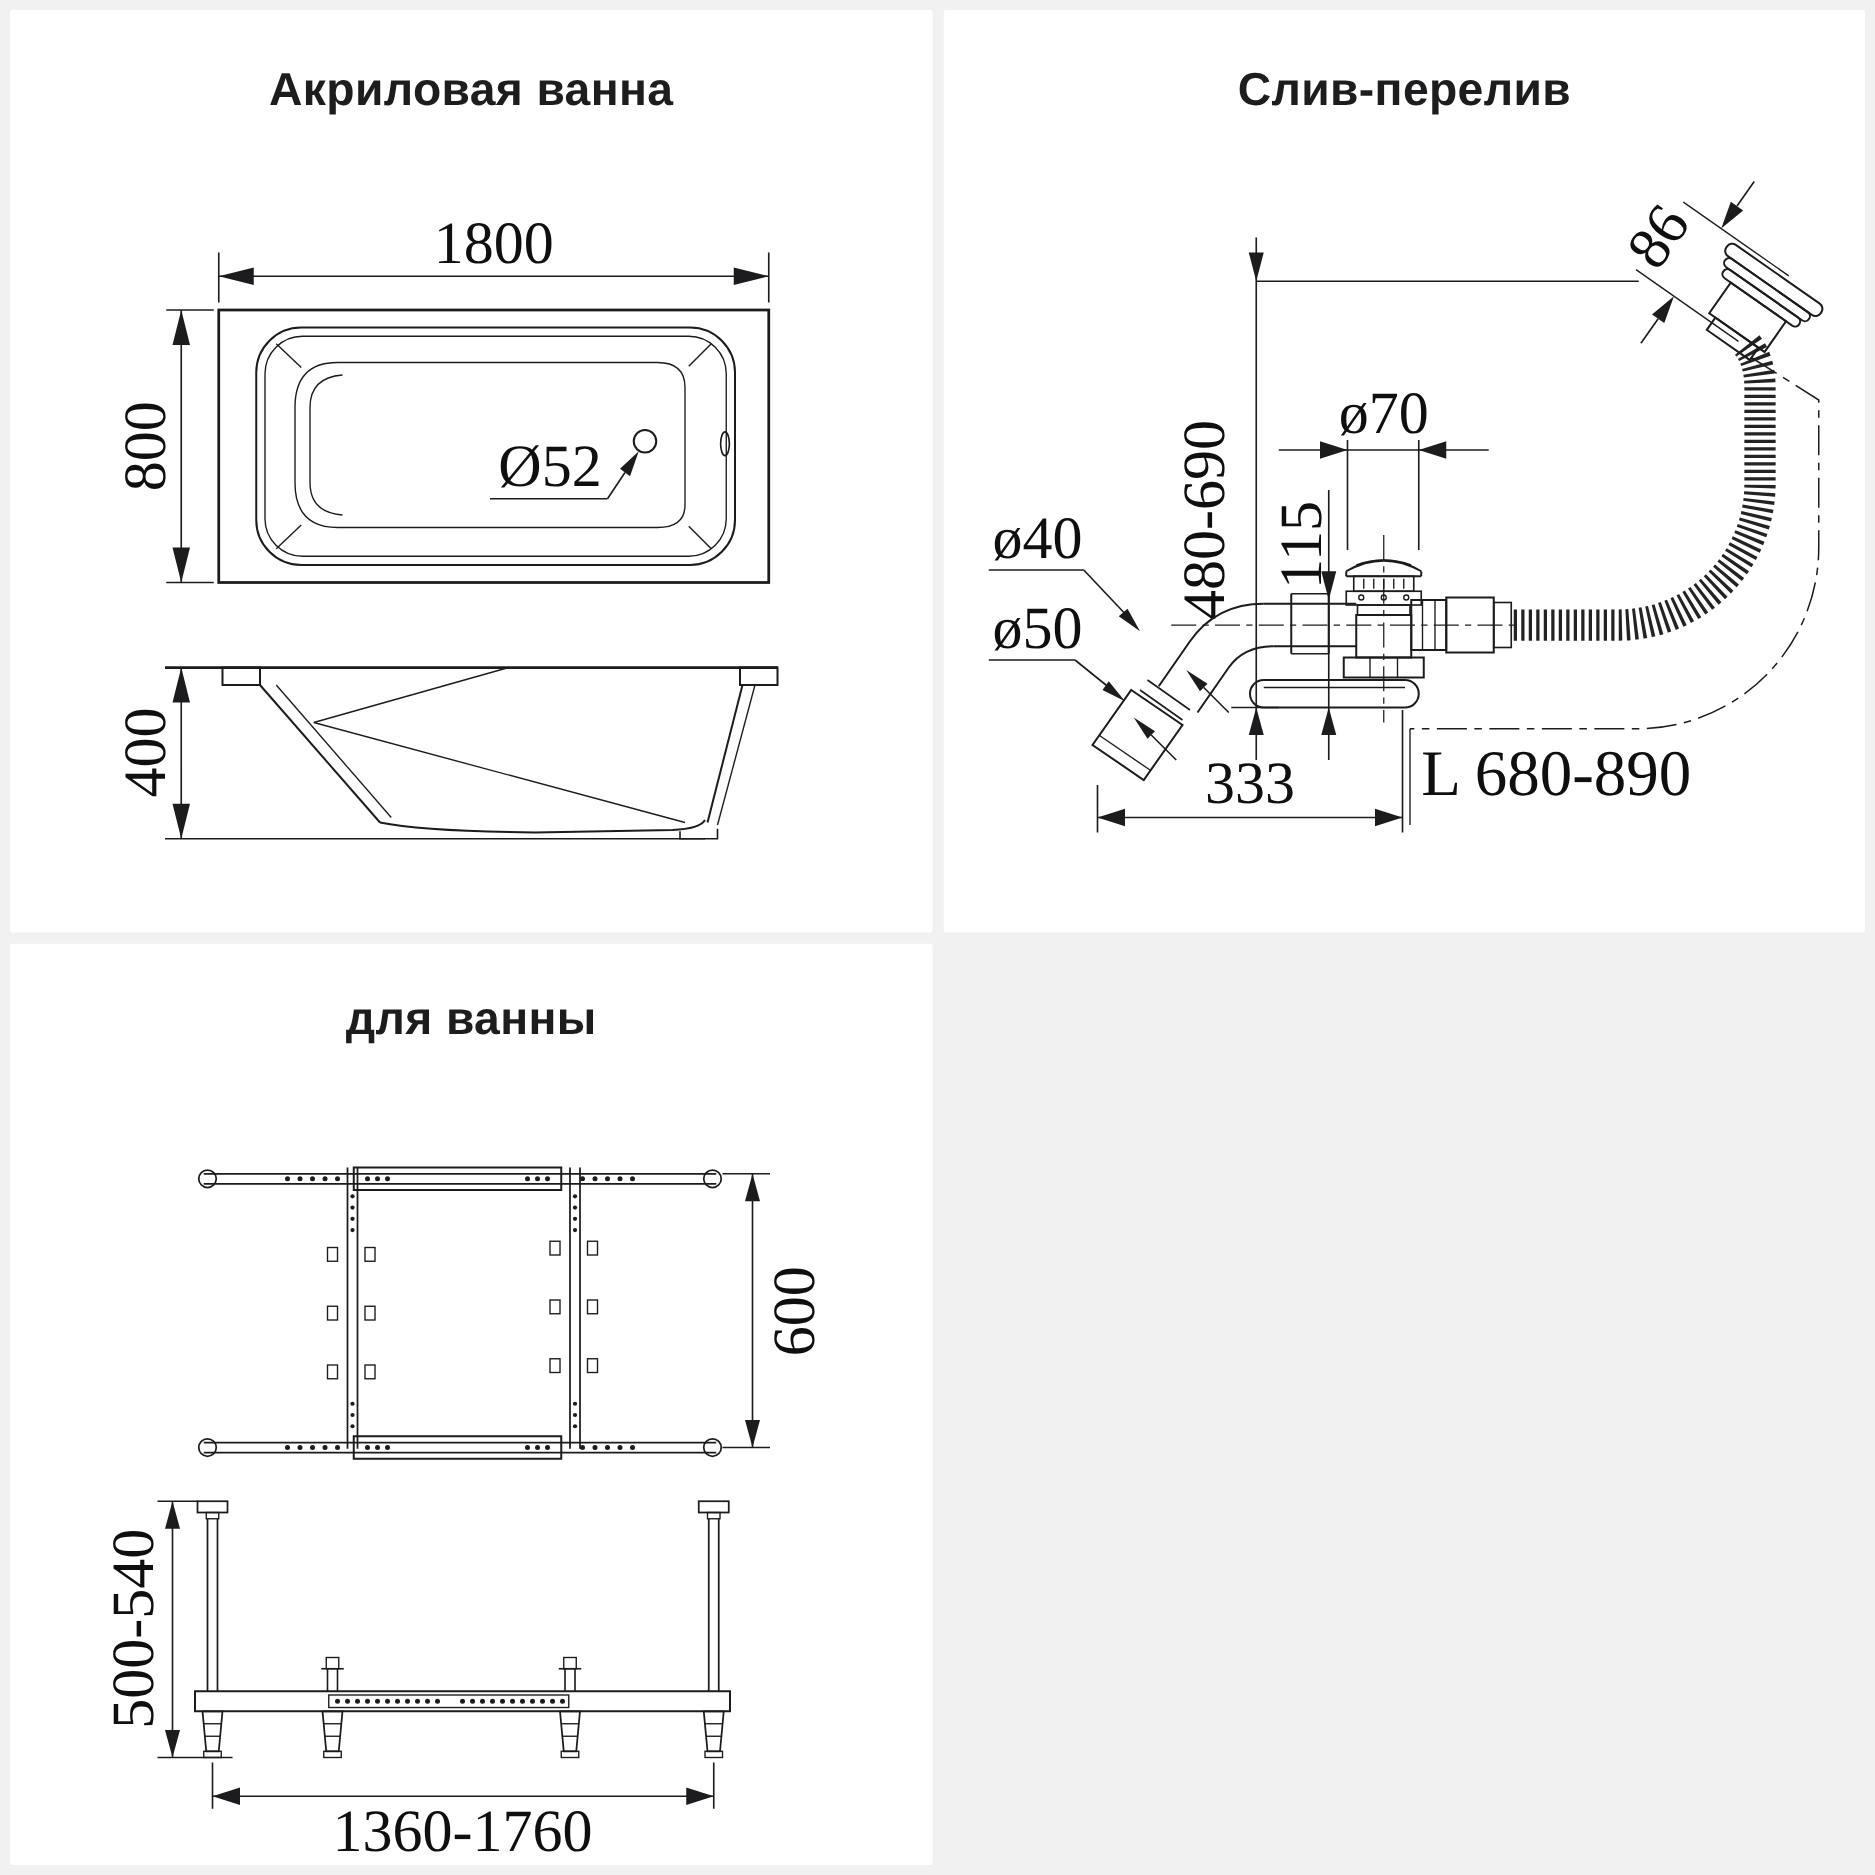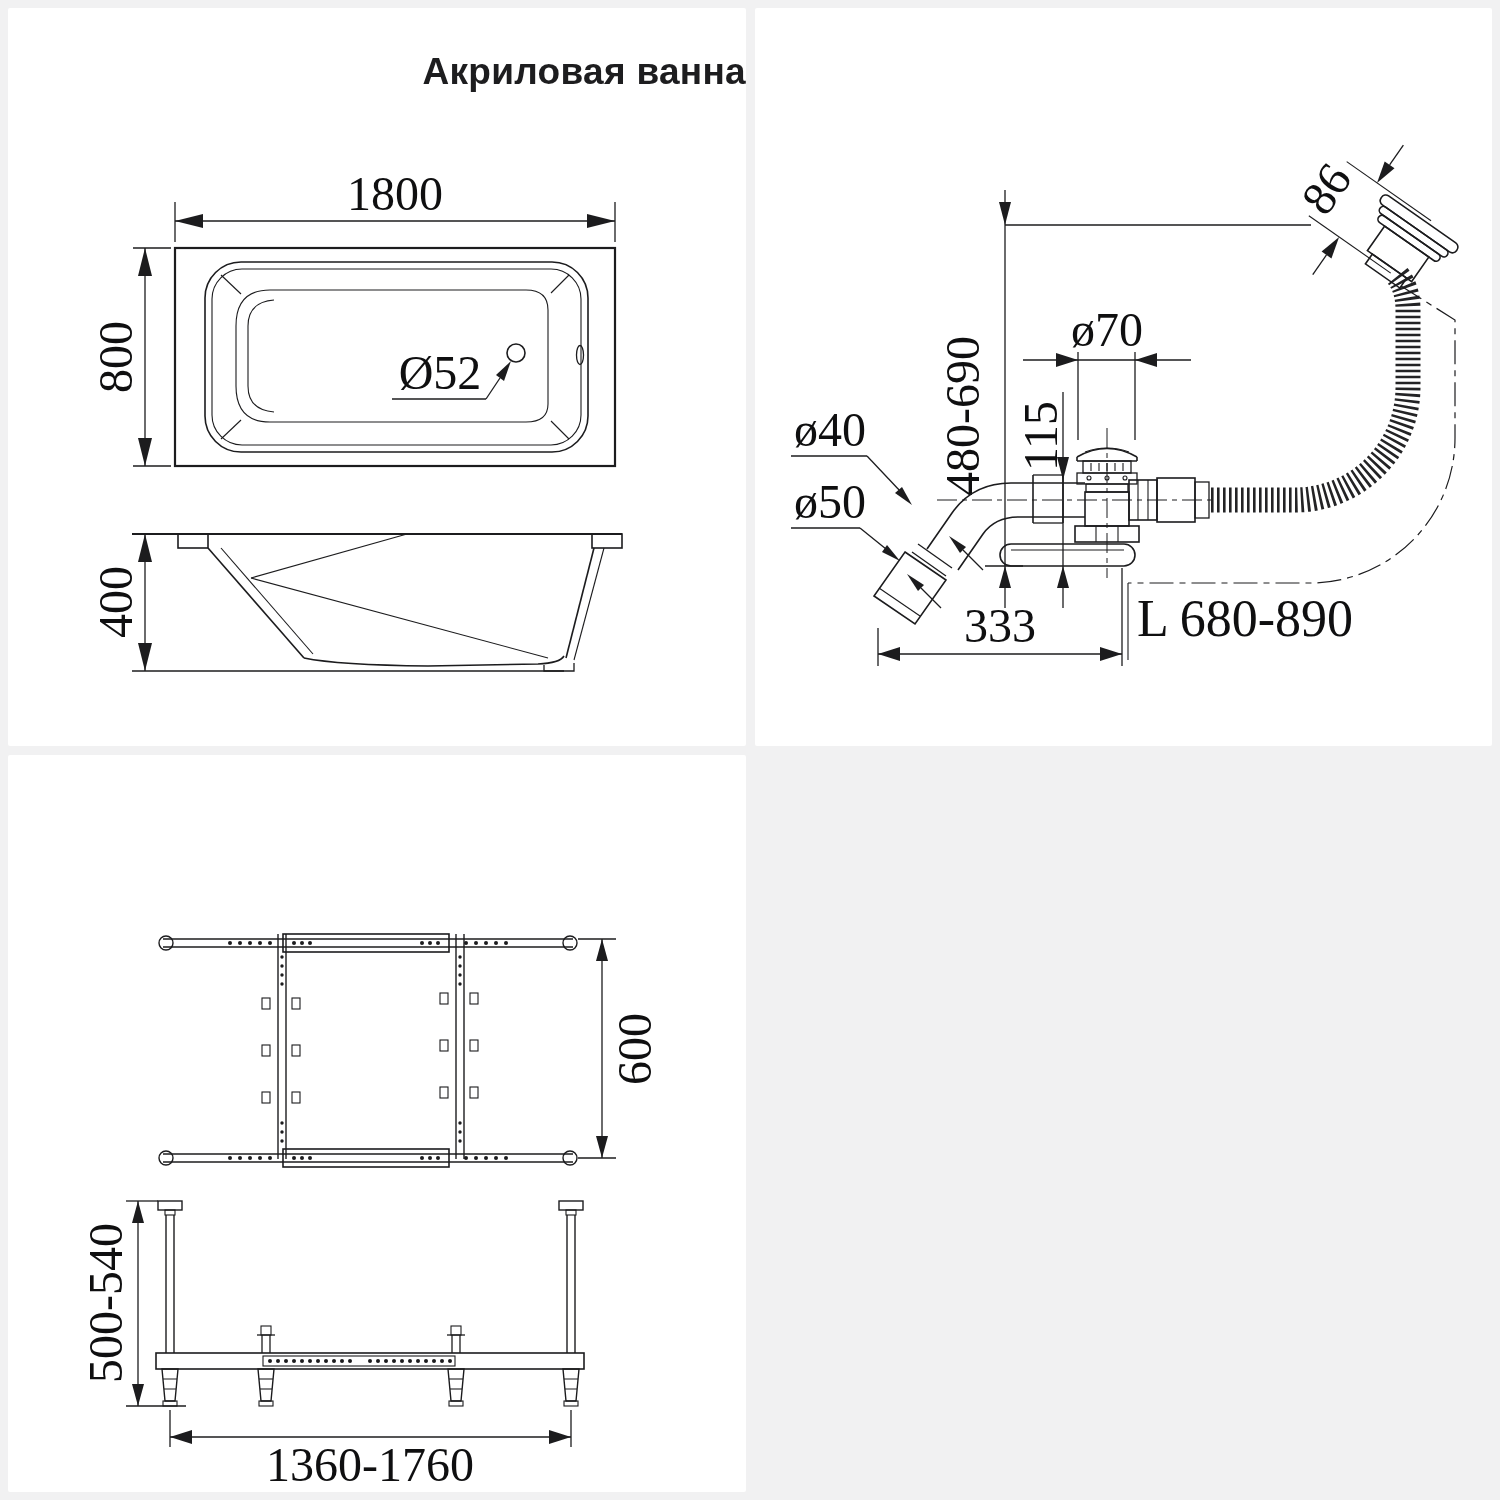--- a/index.html
+++ b/index.html
@@ -5,21 +5,21 @@
   html,body{margin:0;padding:0;}
   .page{
     width:1500px;height:1500px;background:#f1f1f2;
     display:grid;grid-template-columns:738px 737px;grid-template-rows:738px 737px;
     gap:9px;padding:8px;box-sizing:border-box;
     font-family:"Liberation Sans",sans-serif;
   }
   .panel{background:#ffffff;border-radius:2px;position:relative;overflow:hidden;}
   .panel.empty{background:transparent;}
   .ptitle{
-    position:absolute;top:38px;left:0;width:100%;text-align:right;
+    position:absolute;top:38px;left:0;width:100%;text-align:center;
     font-size:37px;font-weight:600;letter-spacing:.3px;color:#1d1d1f;line-height:52px;
   }
   .ptitle.two{top:34px;}
   svg.draw{position:absolute;left:0;top:0;width:100%;height:100%;}
   .s  {stroke:#1c1c1e;fill:none;stroke-width:1.4px;stroke-linecap:butt;}
   .w22{stroke-width:2.2px;} .w16{stroke-width:1.6px;} .w13{stroke-width:1.3px;} .w11{stroke-width:1.1px;}
   .f  {fill:#1c1c1e;stroke:none;}
   .cl {stroke:#1c1c1e;fill:none;stroke-width:1px;stroke-dasharray:20 5 5 5;}
   .dd {stroke:#1c1c1e;fill:none;stroke-width:1.2px;stroke-dasharray:24 6 6 6;}
   .hose{stroke:#232325;fill:none;stroke-width:25px;stroke-dasharray:2.6 3.4;}
@@ -91,20 +91,21 @@
       <g>
         <line class="s w13" x1="137" y1="526" x2="137" y2="663"></line>
         <polygon class="f" points="137,526 130,554 144,554"></polygon>
         <polygon class="f" points="137,663 130,635 144,635"></polygon>
         <text class="dim" x="124" y="594" text-anchor="middle" transform="rotate(-90 124 594)">400</text>
       </g>
     </svg>
   </div>
 
   <div class="panel">
+    <div class="ptitle">Слив-перелив</div>
     <svg class="draw" viewBox="0 0 737 738">
 
       <line class="cl" x1="182" y1="492" x2="462" y2="492"></line>
 
       <g>
         <line class="s w13" x1="250" y1="182" x2="250" y2="600"></line>
         <line class="s w13" x1="250" y1="217" x2="556" y2="217"></line>
         <polygon class="f" points="250,217 244,194 256,194"></polygon>
         <polygon class="f" points="250,558 244,580 256,580"></polygon>
         <line class="s w13" x1="230" y1="558" x2="268" y2="558"></line>
@@ -225,20 +226,21 @@
         <line class="s w13" x1="123" y1="646" x2="367" y2="646"></line>
         <polygon class="f" points="123,646 145,639 145,653"></polygon>
         <polygon class="f" points="367,646 345,639 345,653"></polygon>
         <text class="dim" x="245" y="634" text-anchor="middle">333</text>
       </g>
     </svg>
   </div>
 
   <div class="panel">
     <div class="ptitle two">
+      <div>для ванны</div>
     </div>
     <svg class="draw" viewBox="0 0 738 737">
 
       <g>
         <line class="s" x1="155" y1="184" x2="565" y2="184"></line>
         <line class="s" x1="155" y1="192" x2="565" y2="192"></line>
         <circle class="s" cx="158" cy="188" r="7"></circle>
         <circle class="s" cx="562" cy="188" r="7"></circle>
         <rect class="s w16" x="275" y="179" width="166" height="18"></rect>
         <g>

